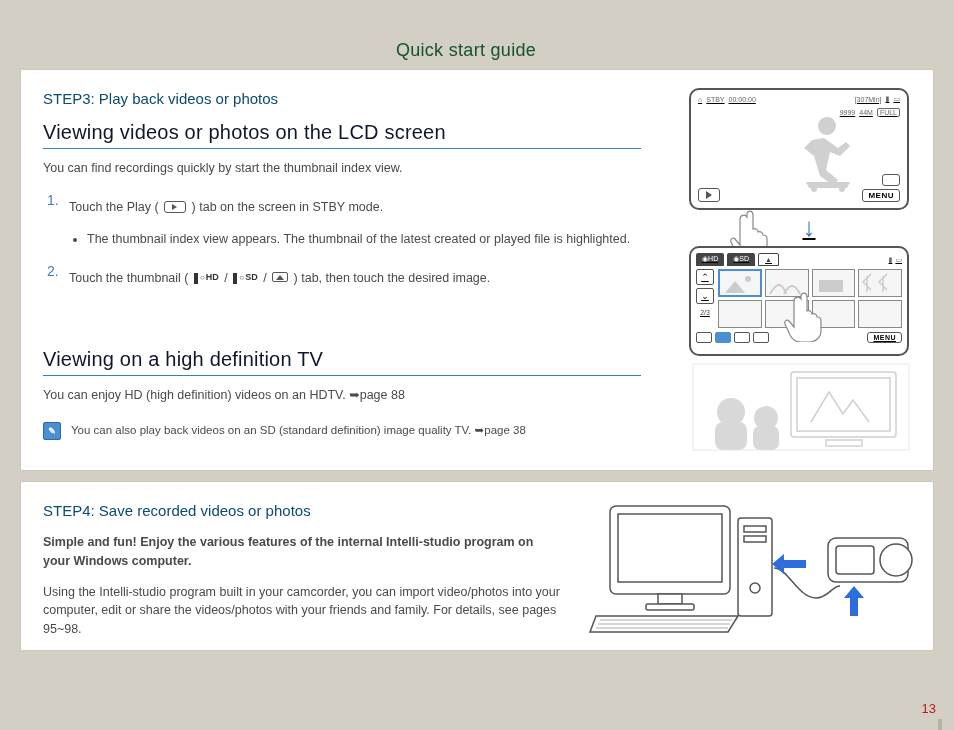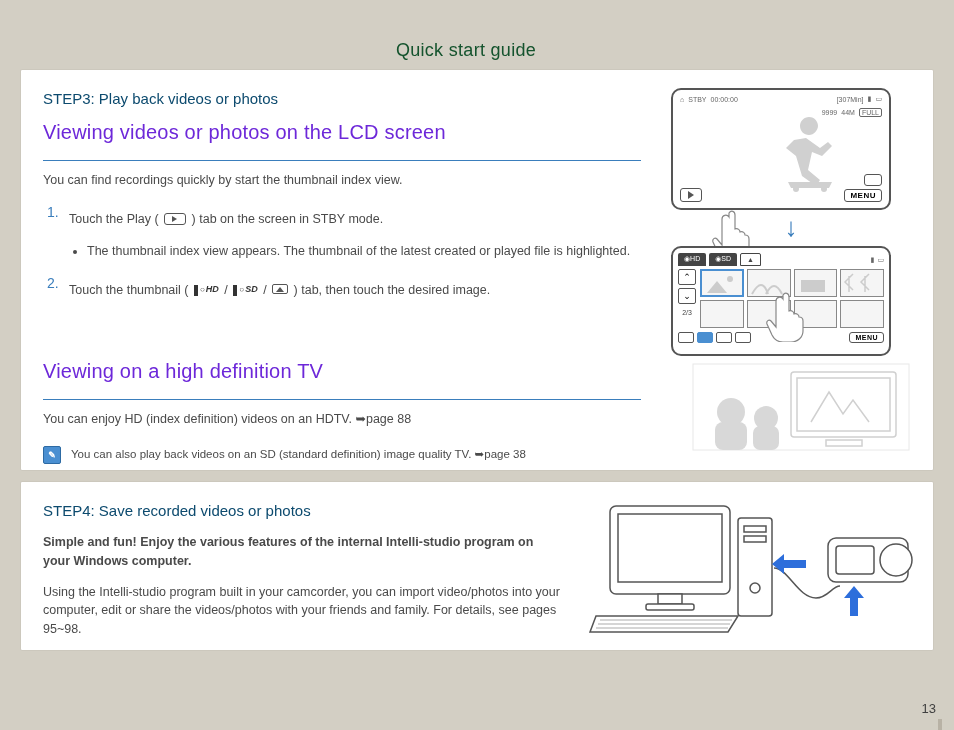--- a/index.html
+++ b/index.html
@@ -33,25 +33,25 @@
   .content-col {
     width: 598px;
   }
   .step-label {
     color: #0c4a6e;
     font-size: 15px;
     margin-bottom: 14px;
     font-weight: 400;
   }
   .section-title {
-    color: #6d28d9;
+    color: #0f172a;
     font-size: 20px;
     font-weight: 400;
     border-bottom: 1px solid #3a7ebc;
-    padding-bottom: 16px;
+    padding-bottom: 4px;
     margin-bottom: 10px;
     letter-spacing: 0.2px;
   }
   .body-text {
     color: #4a4a4a;
     font-size: 12.5px;
     line-height: 1.5;
     margin-bottom: 12px;
   }
   ol.steps {
@@ -80,21 +80,20 @@
   ul.bullets {
     list-style: disc;
     padding-left: 18px;
     margin-top: 4px;
   }
   ul.bullets li { line-height: 1.5; }
   .inline-icon {
     display: inline-block;
     vertical-align: middle;
     margin: 12px 2px;
-    font-style: italic;
   }
   .play-pill {
     width: 22px; height: 12px;
     border: 1px solid #555; border-radius: 3px;
     position: relative;
     top: -1px;
   }
   .play-pill::after {
     content: "";
     position: absolute; left: 7px; top: 2px;
@@ -134,23 +133,24 @@
     width: 18px; height: 18px; flex: 0 0 18px;
     background: #4a8fd1;
     border: 1px solid #2d6aa3;
     display: flex; align-items: center; justify-content: center;
     color: #fff; font-size: 9px; font-weight: bold;
     border-radius: 2px;
   }
   .note-text { font-size: 11.5px; color: #4a4a4a; line-height:1.5; }
   .illus-col {
     position: absolute;
-    right: 22px;
+    right: 4px;
     top: 18px;
     width: 240px;
+    text-decoration: underline;
   }
   .lcd-screen {
     width: 220px; height: 122px;
     border: 2px solid #555; border-radius: 10px;
     background: #fff;
     position: relative;
     margin-bottom: 4px;
   }
   .lcd-row { display:flex; justify-content:space-between; font-size:7px; color:#666; padding:5px 7px 0 7px; }
   .lcd-row .grp{ display:flex; gap:4px; align-items:center;}
@@ -195,21 +195,21 @@
   }
   .pc-illus {
     position:absolute; right:10px; top:16px;
     width:335px; height:140px;
   }
   .page-num {
     position: absolute;
     right: 18px;
     bottom: 14px;
     font-size: 13px;
-    color: #404040;
+    color: #b91c1c;
   }
   .page-num::after{
     content:"";
     position:absolute;
     right:-6px; top:18px;
     width:4px; height:26px;
     background:#b8b2a5;
   }
   .bold { font-weight: bold; }
   .sect2 { margin-top: 52px; }
@@ -242,21 +242,21 @@
         <span class="inline-icon film-label">SD</span>
         <span> /</span>
         <span class="inline-icon photo-pill"></span>
         <span>) tab, then touch the desired image.</span>
       </li>
     </ol>
 
     <div class="sect2">
       <div class="section-title">Viewing on a high definition TV</div>
       <div class="body-text">
-        <span>You can enjoy HD (index definition) videos on an HDTV. </span><span class="arrow-glyph">➥</span><span>page 88</span>
+        <span>You can enjoy HD (high definition) videos on an HDTV. </span><span class="arrow-glyph">➥</span><span>page 88</span>
       </div>
       <div class="note-row">
         <div class="note-icon">✎</div>
         <div class="note-text">
           <span>You can also play back videos on an SD (standard definition) image quality TV. </span><span class="arrow-glyph">➥</span><span>page 38</span>
         </div>
       </div>
     </div>
   </div>
 

